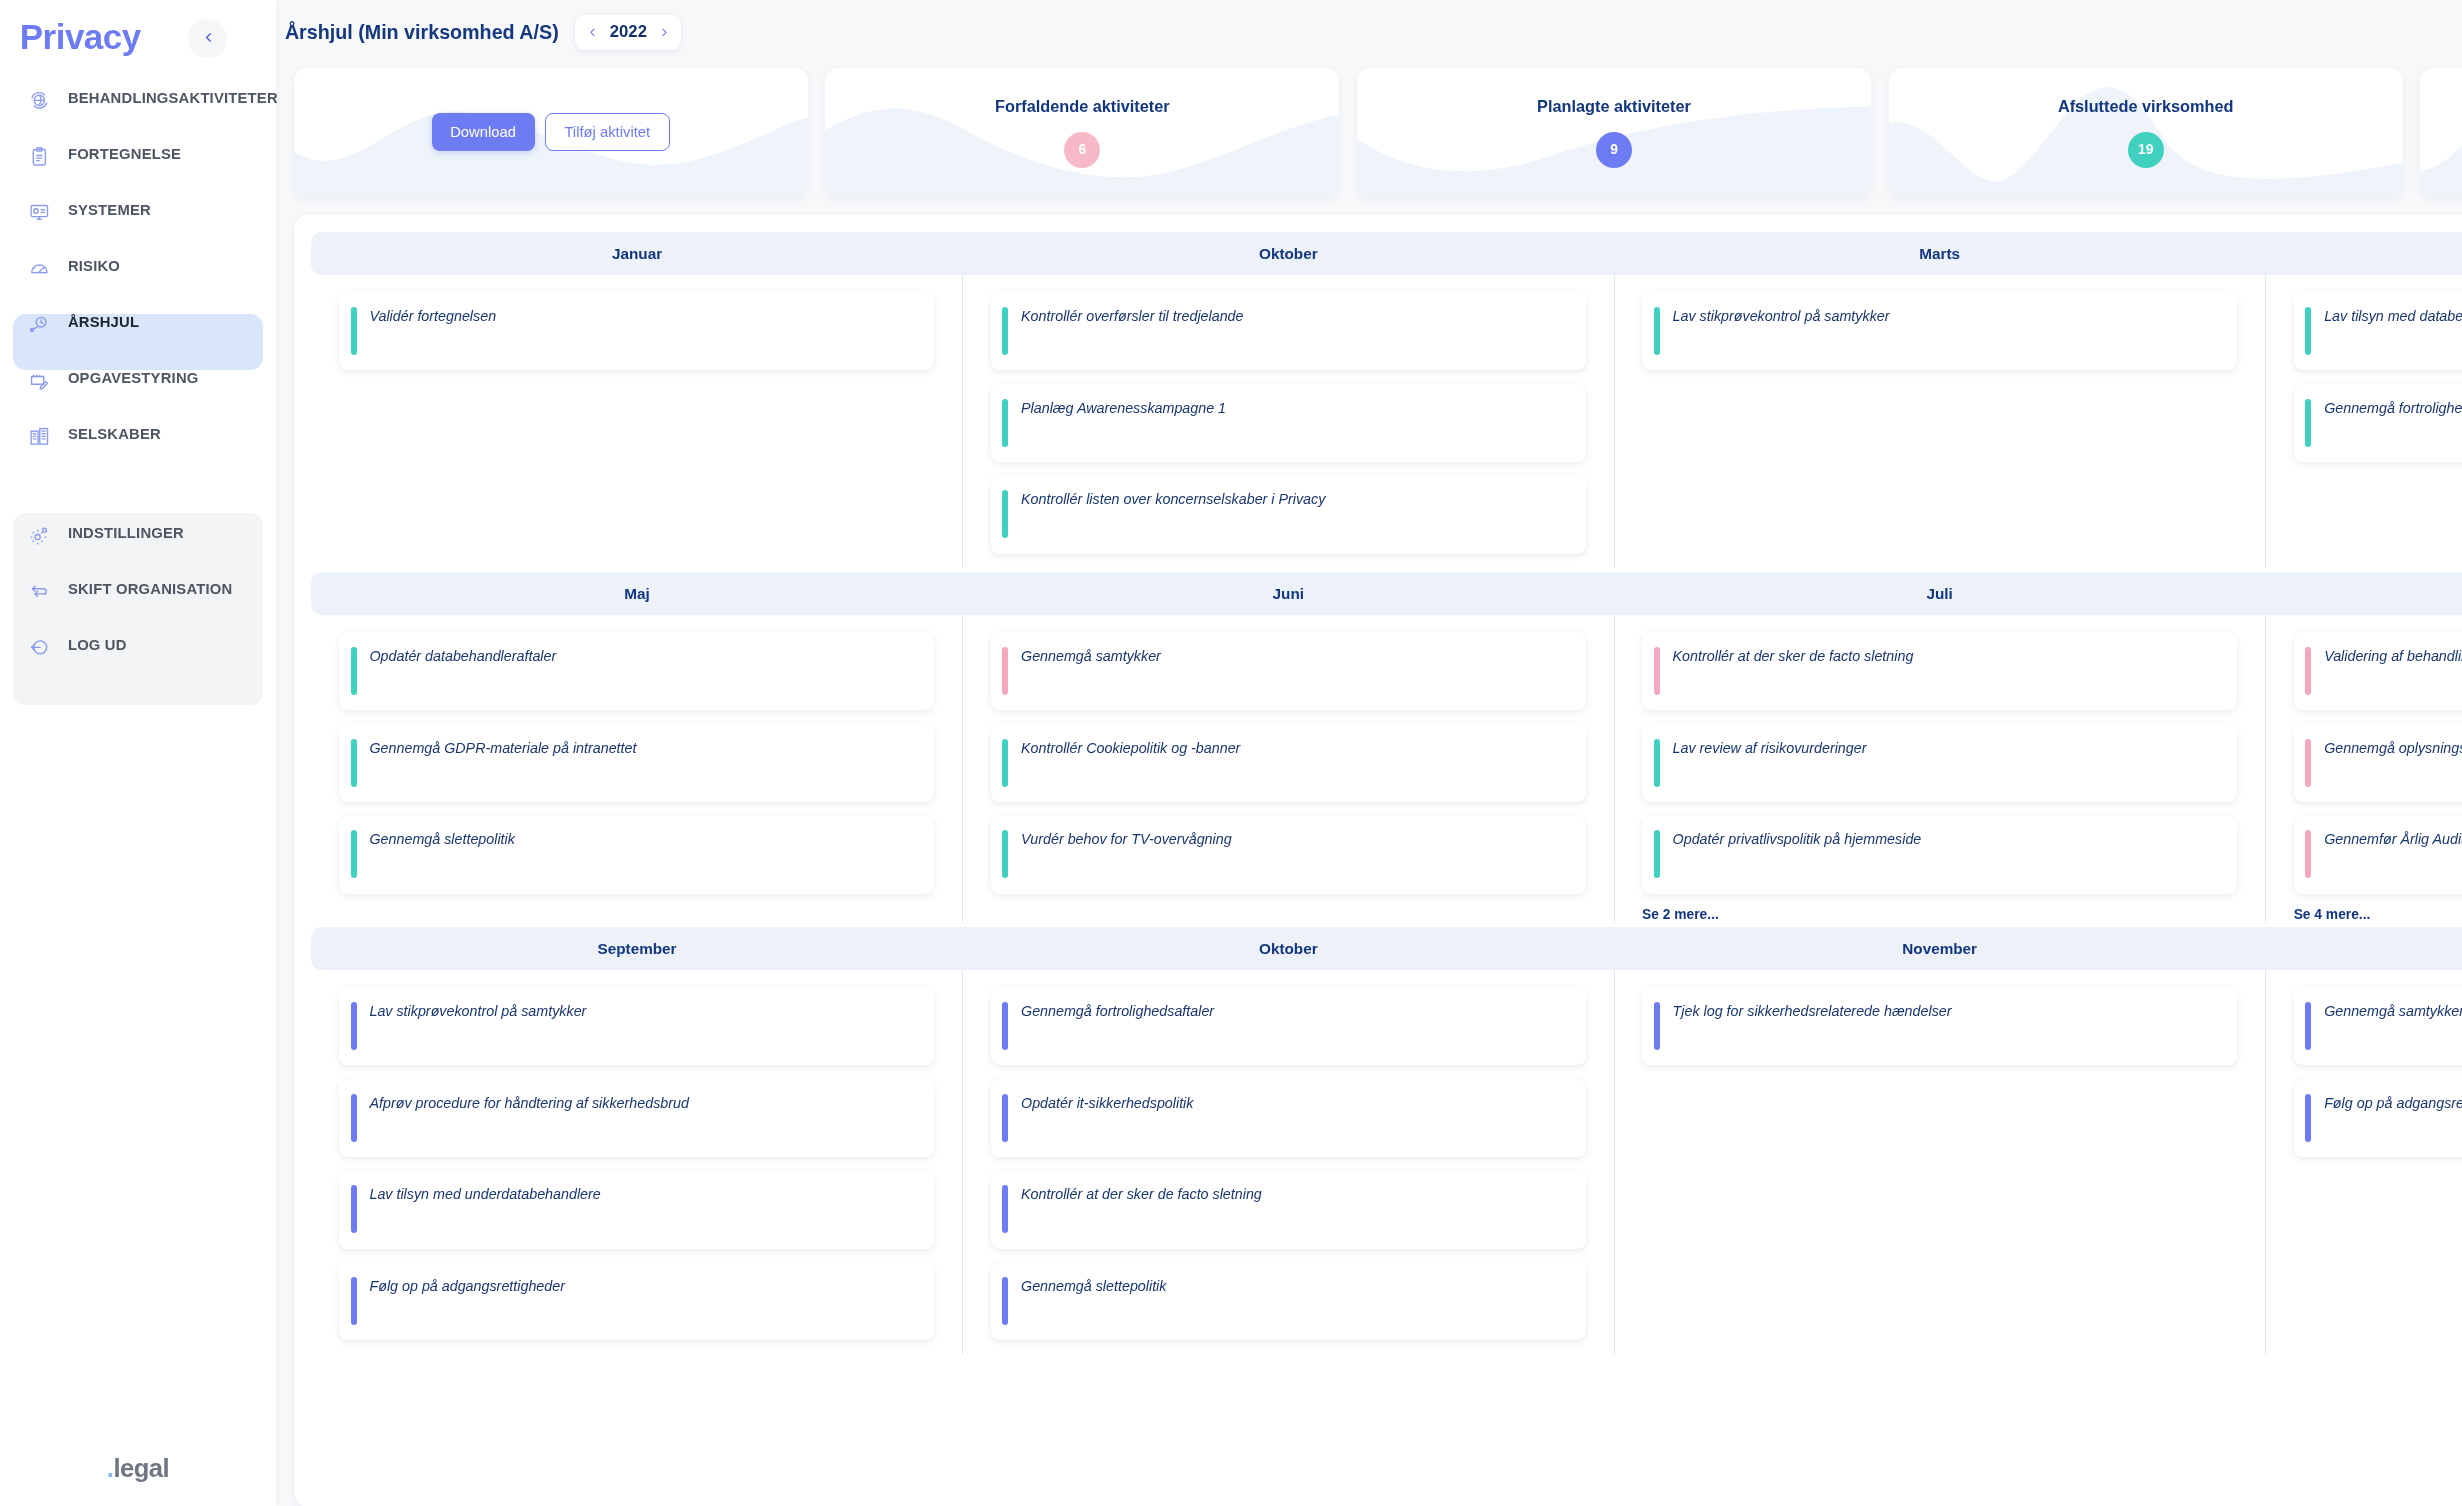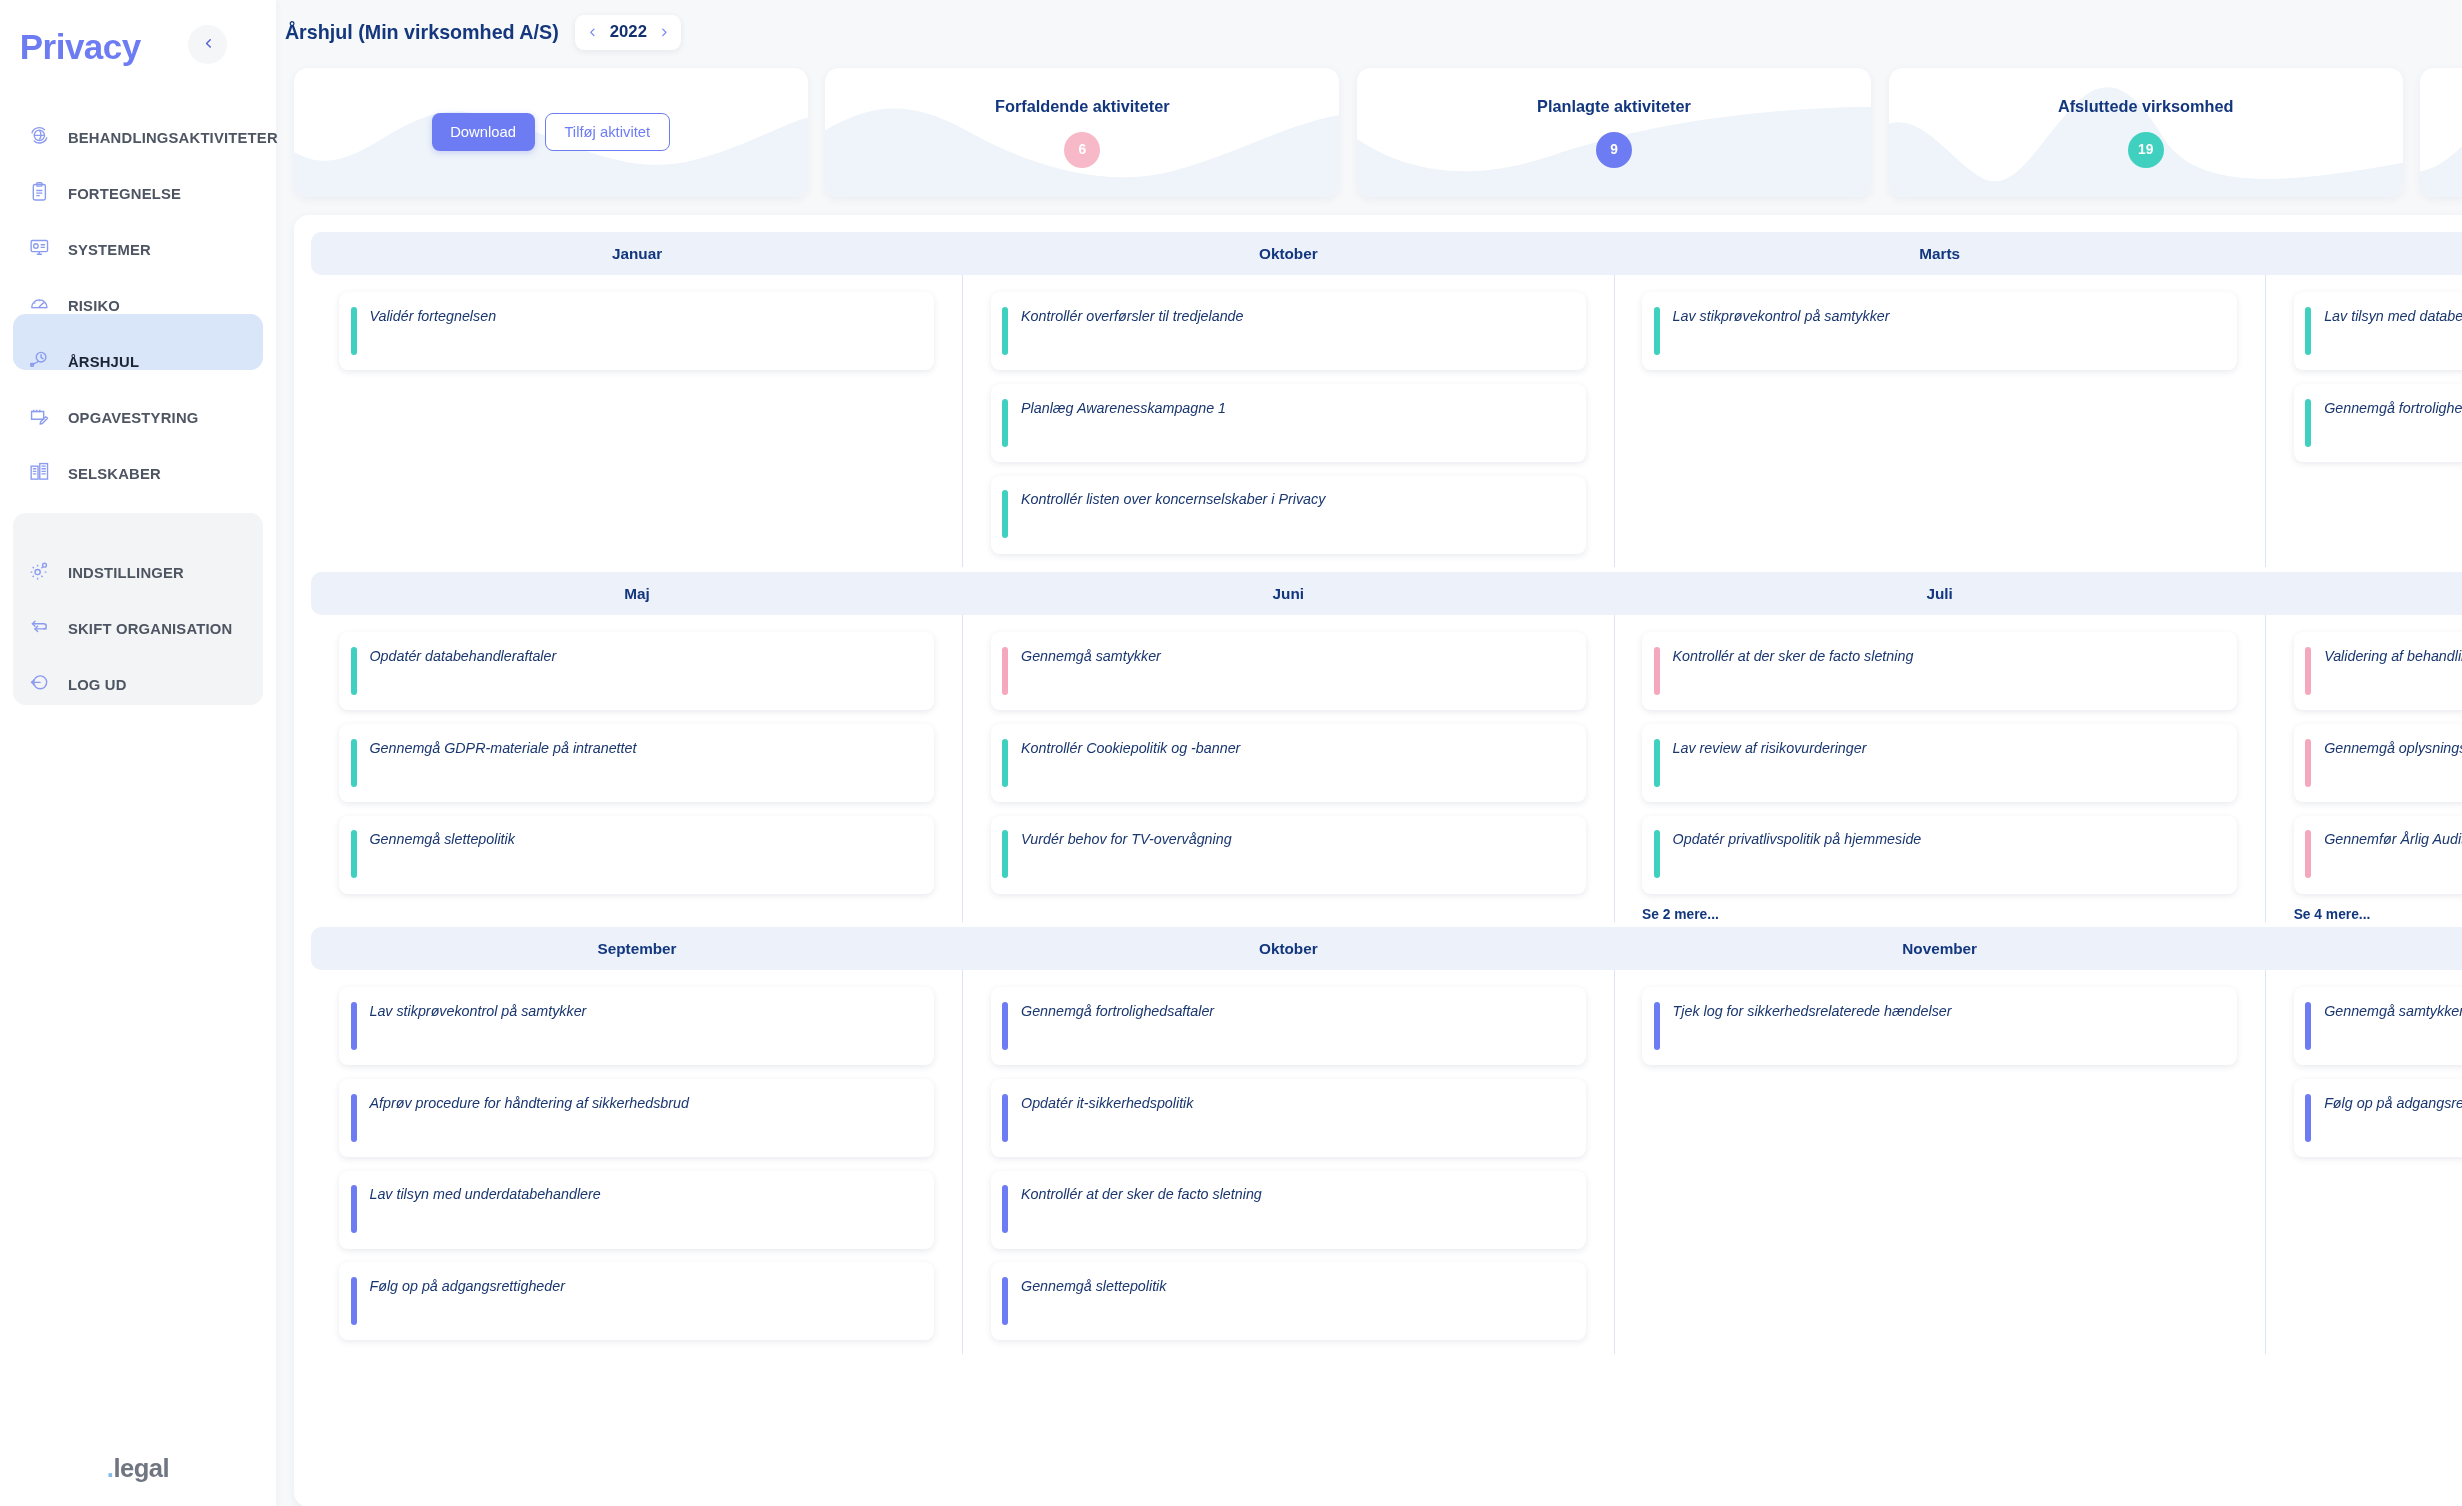--- a/index.html
+++ b/index.html
@@ -12,21 +12,21 @@
   .app { display: flex; width: 2952px; height: 1507px; }
 
   
   .sidebar {
     width: 276px; flex: 0 0 276px;
     background: #ffffff;
     position: relative;
     box-shadow: 1px 0 6.9px rgba(30,40,80,0.04);
   }
   .brand-row {
-    display: flex; align-items: flex-end;
+    display: flex; align-items: flex-start;
     padding: 18.7px 16.7px 0 19.7px;
     height: 64px;
     gap: 29px;
   }
   .brand {
     font-size: 35px; font-weight: 700; color: #6d7cf3;
     letter-spacing: -0.5px; line-height: 1;
   }
   .collapse-btn {
     width: 39px; height: 39px; border-radius: 50%;
@@ -34,21 +34,21 @@
     margin-left: 18.7px;
     display: flex; align-items: center; justify-content: center;
     color: #5766d6; flex: 0 0 39px;
   }
   .collapse-btn svg { width: 14.8px; height: 14.8px; }
 
   .nav { margin-top: 25.6px; padding: 0 12.8px; }
   .nav-group { border-radius: 12.8px; }
   .nav-group.secondary { background: #f3f4f6; margin-top: 31.5px; padding: 11.8px 0; }
   .nav-item {
-    display: flex; align-items: flex-end;
+    display: flex; align-items: flex-start;
     height: 56px;
     padding-left: 9.8px;
     border-radius: 12.8px;
     cursor: pointer;
   }
   .nav-item.active { background: #d9e5f8; }
   .nav-icon {
     width: 32.5px; flex: 0 0 32.5px;
     display: flex; align-items: center; justify-content: center;
     color: #8b9bf0;

